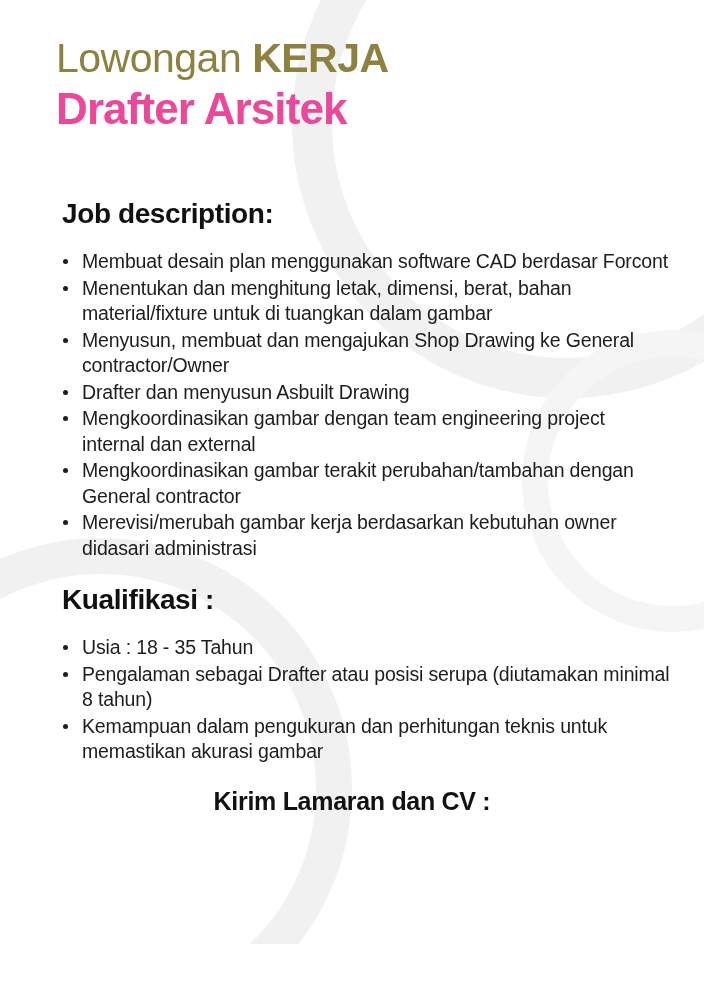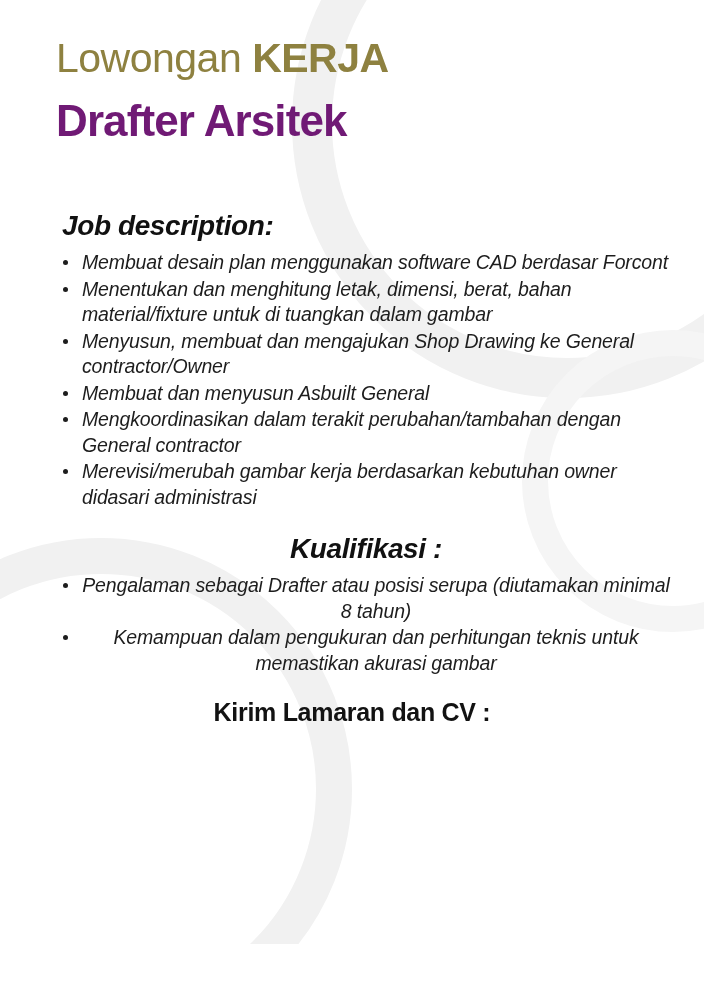--- a/index.html
+++ b/index.html
@@ -78,50 +78,48 @@
   .title-line-1 .light {
     font-weight: 400;
   }
   .title-line-1 .heavy {
     font-weight: 700;
   }
   .title-line-2 {
     font-size: 44px;
     line-height: 52px;
     font-weight: 700;
-    color: #701a75;
+    color: #ec4899;
     letter-spacing: -0.9px;
-    margin-top: 13px;
+    margin-top: 1px;
     white-space: nowrap;
   }
 
   
   .section {
     padding-left: 62px;
     padding-right: 34px;
-    font-style: italic;
   }
   .section-heading {
     font-size: 28px;
     line-height: 34px;
     font-weight: 700;
     color: #111111;
     letter-spacing: -0.4px;
   }
   .section-job {
     margin-top: 62px;
   }
   .section-qual {
     margin-top: 22px;
-    text-align: center;
   }
 
   ul.bullets {
     list-style: none;
-    margin: 7px 0 0 0;
+    margin: 18px 0 0 0;
     padding: 0;
   }
   ul.bullets li {
     position: relative;
     padding-left: 20px;
     font-size: 19.5px;
     line-height: 25.5px;
     color: #1d1d1d;
     margin: 0 0 1px 0;
     letter-spacing: -0.15px;
@@ -168,29 +166,31 @@
       <div class="title-line-1"><span class="light">Lowongan </span><span class="heavy">KERJA</span></div>
       <div class="title-line-2">Drafter Arsitek</div>
     </div>
 
     <div class="section section-job">
       <div class="section-heading">Job description:</div>
       <ul class="bullets">
         <li>Membuat desain plan menggunakan software CAD berdasar Forcont</li>
         <li>Menentukan dan menghitung letak, dimensi, berat, bahan material/fixture untuk di tuangkan dalam gambar</li>
         <li>Menyusun, membuat dan mengajukan Shop Drawing ke General contractor/Owner</li>
-        <li>Membuat dan menyusun Asbuilt General</li>
-        <li>Mengkoordinasikan dalam terakit perubahan/tambahan dengan General contractor</li>
+        <li>Drafter dan menyusun Asbuilt Drawing</li>
+        <li>Mengkoordinasikan gambar dengan team engineering project internal dan external</li>
+        <li>Mengkoordinasikan gambar terakit perubahan/tambahan dengan General contractor</li>
         <li>Merevisi/merubah gambar kerja berdasarkan kebutuhan owner didasari administrasi</li>
       </ul>
     </div>
 
     <div class="section section-qual">
       <div class="section-heading">Kualifikasi :</div>
       <ul class="bullets">
+        <li>Usia : 18 - 35 Tahun</li>
         <li>Pengalaman sebagai Drafter atau posisi serupa (diutamakan minimal 8 tahun)</li>
         <li>Kemampuan dalam pengukuran dan perhitungan teknis untuk memastikan akurasi gambar</li>
       </ul>
     </div>
 
     <div class="footer">
       <div class="footer-cta">Kirim Lamaran dan CV :</div>
 
     </div>
 

